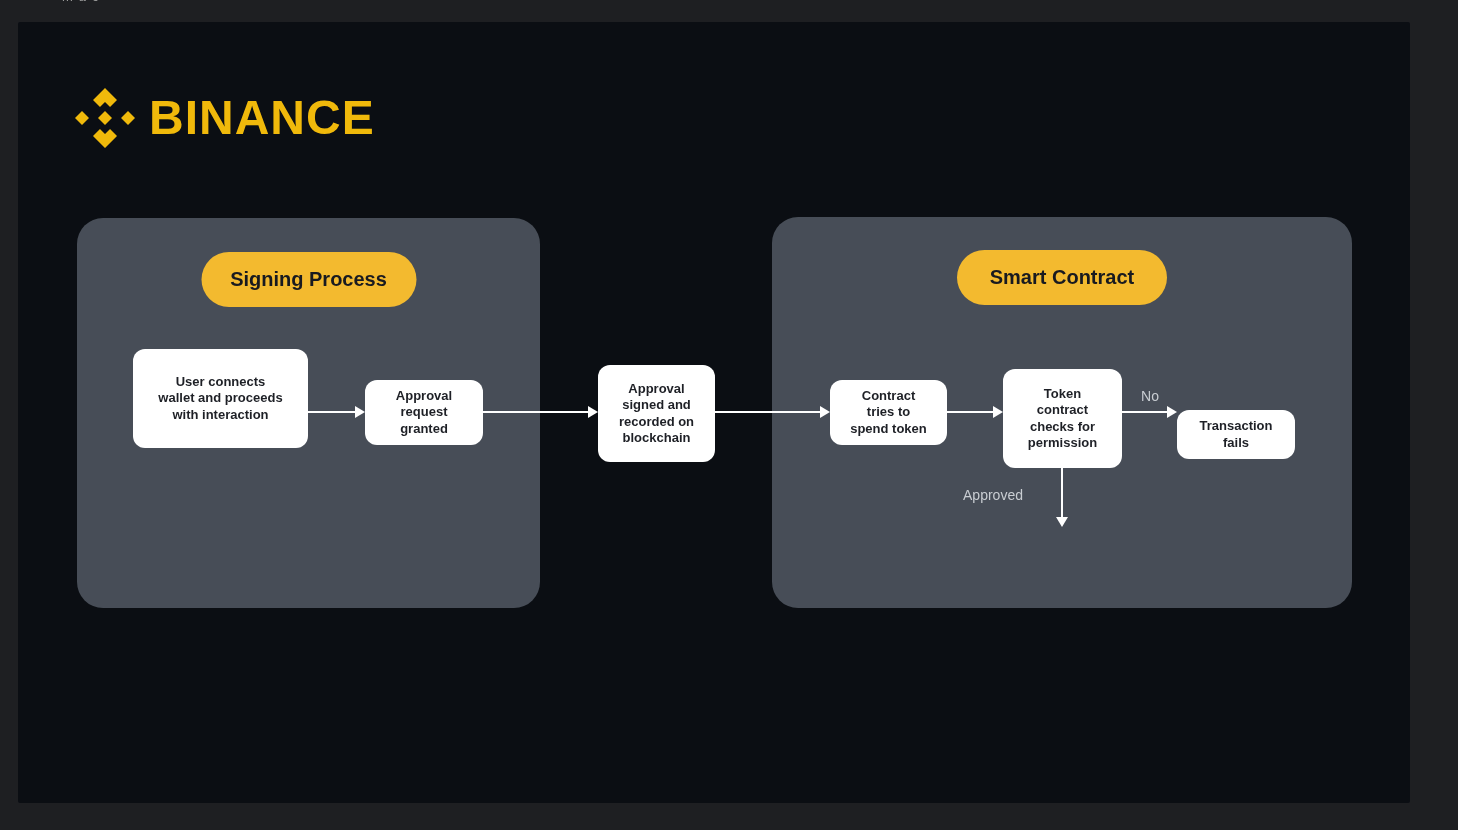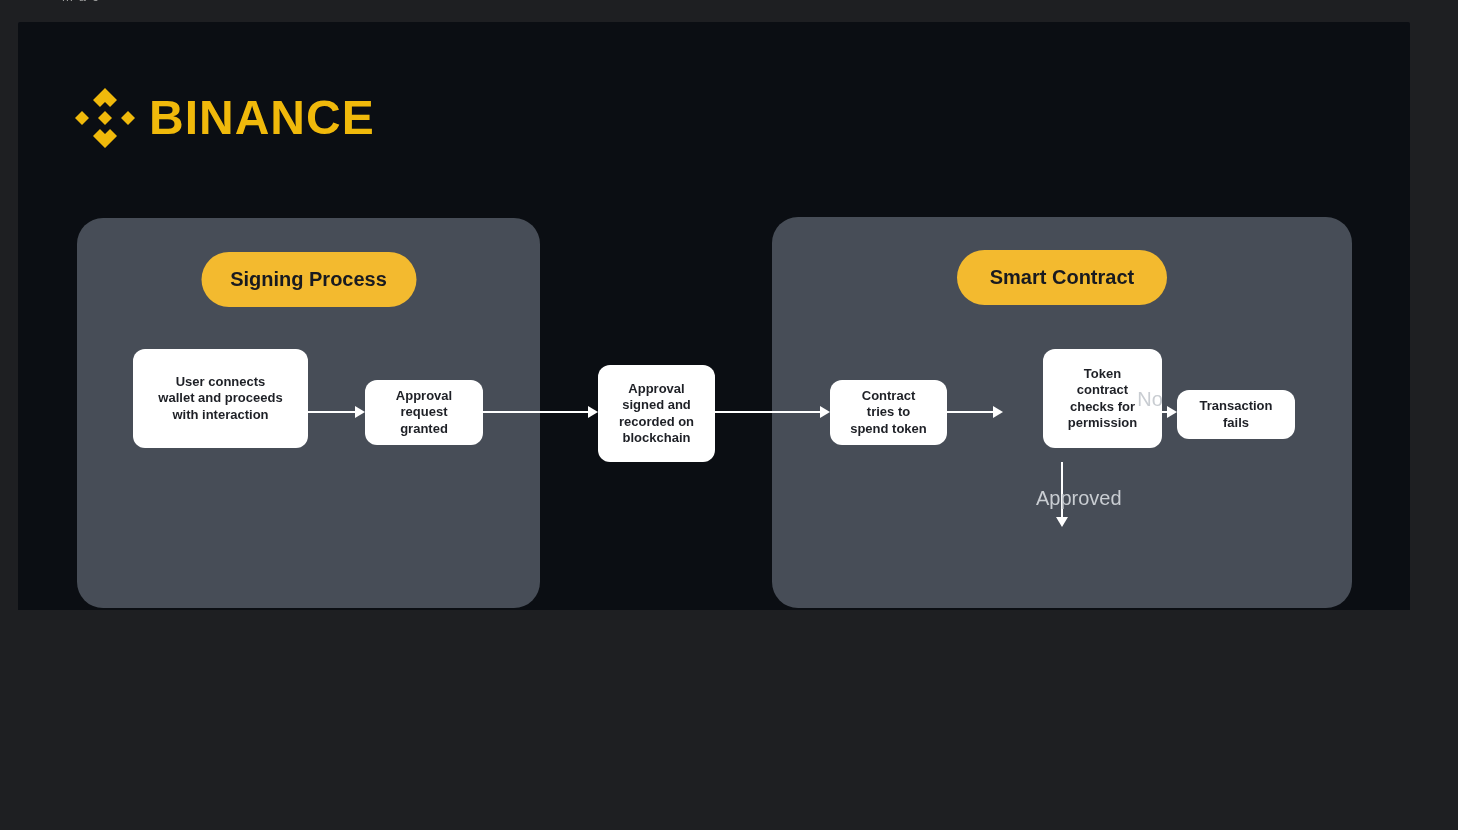--- a/index.html
+++ b/index.html
@@ -8,21 +8,21 @@
     --panel-gray:#474D57;
     --canvas-dark:#0B0E13;
     --frame-dark:#1E1F22;
     --node-bg:#FFFFFF;
     --node-text:#1E2026;
     --edge-label:#C9CDD2;
     --arrow:#FFFFFF;
   }
   html,body{margin:0;padding:0;background:var(--frame-dark);}
   .page{
-    position:relative;width:1458px;height:610px;overflow:hidden;
+    position:relative;width:1458px;height:830px;overflow:hidden;
     background:var(--frame-dark);
     font-family:"Liberation Sans", sans-serif;
   }
   .card{
     position:absolute;left:18px;top:22px;width:1392px;height:781px;
     background:var(--canvas-dark);border-radius:2px;
   }
   
   .top-clip{
     position:absolute;left:62px;top:0;height:4px;width:160px;overflow:hidden;
@@ -59,22 +59,22 @@
   .node{
     position:absolute;background:var(--node-bg);border-radius:12px;
     display:flex;align-items:center;justify-content:center;text-align:center;
     color:var(--node-text);font-weight:bold;font-size:13px;line-height:1.27;
     white-space:pre-line;
   }
   .n1{left:133px;top:349px;width:175px;height:99px;}
   .n2{left:365px;top:380px;width:118px;height:65px;}
   .n3{left:598px;top:365px;width:117px;height:97px;}
   .n4{left:830px;top:380px;width:117px;height:65px;}
-  .n5{left:1003px;top:349px;width:119px;height:99px;margin-left:40px;}
-  .n6{left:1177px;top:390px;width:118px;height:49px;}
+  .n5{left:1003px;top:369px;width:119px;height:99px;}
+  .n6{left:1177px;top:410px;width:118px;height:49px;}
   .n7{left:1003px;top:527px;width:119px;height:48px;}
   
   .arrow-h{position:absolute;height:12px;display:flex;align-items:center;}
   .arrow-h .line{height:2px;background:var(--arrow);flex:1;}
   .arrow-h .head{
     width:0;height:0;border-top:6px solid transparent;
     border-bottom:6px solid transparent;border-left:10px solid var(--arrow);
   }
   .a1{left:308px;top:406px;width:57px;}
   .a2{left:483px;top:406px;width:115px;}
@@ -85,24 +85,24 @@
     position:absolute;left:1056px;top:462px;width:12px;height:65px;
     display:flex;flex-direction:column;align-items:center;
   }
   .arrow-v .line{width:2px;background:var(--arrow);flex:1;}
   .arrow-v .head{
     width:0;height:0;border-left:6px solid transparent;
     border-right:6px solid transparent;border-top:10px solid var(--arrow);
   }
   
   .edge-label{
-    position:absolute;color:var(--edge-label);font-size:20px;line-height:1;
+    position:absolute;color:var(--edge-label);font-size:14px;line-height:1;
   }
   .label-no{left:1128px;top:389px;width:44px;text-align:center;}
-  .label-approved{left:1036px;top:488px;width:70px;text-align:left;}
+  .label-approved{left:958px;top:488px;width:70px;text-align:center;}
 </style>
 </head>
 <body>
 
 <div class="page">
 
   <div class="card"></div>
 
   <div class="top-clip">
     <span>mac</span>

